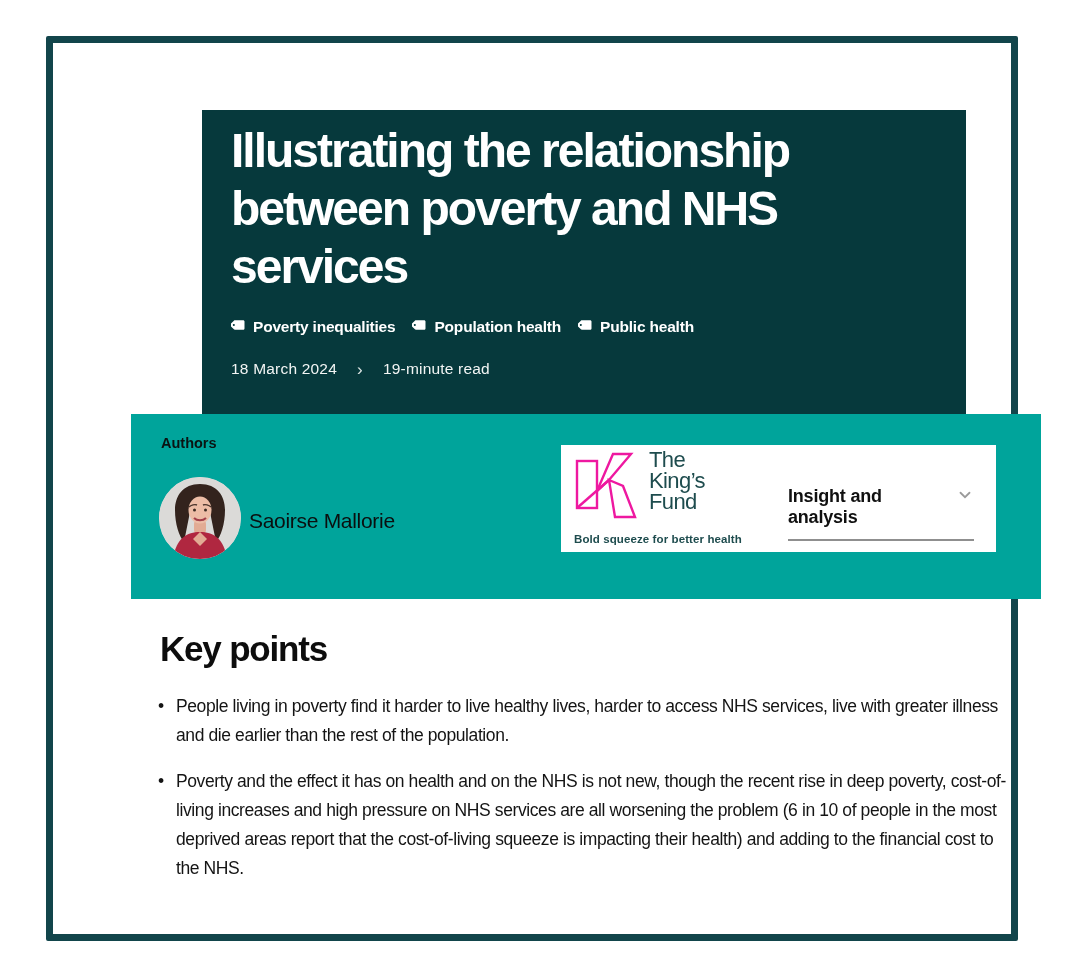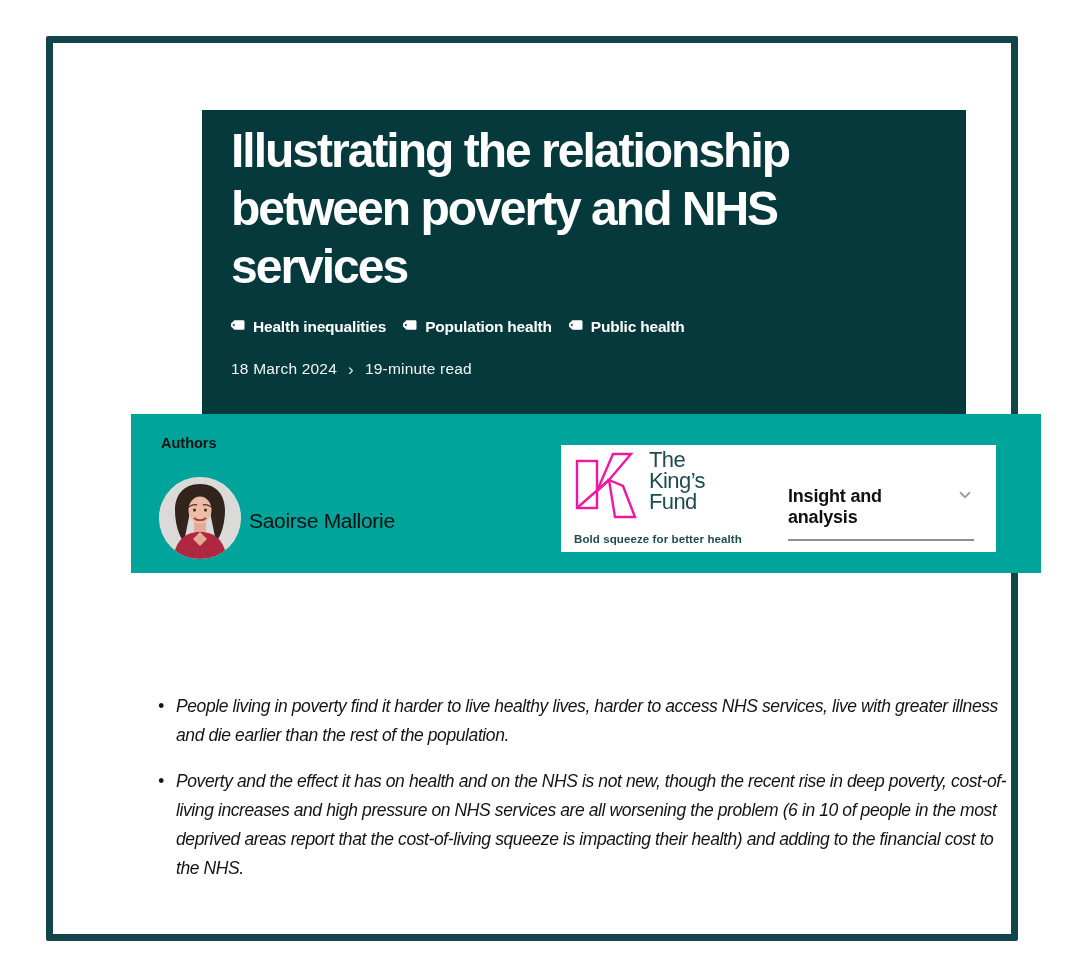--- a/index.html
+++ b/index.html
@@ -15,26 +15,26 @@
   .hero{position:absolute;left:149px;top:67px;width:764px;height:320px;background:#06393c;}
   .hero-title{
     position:absolute;left:29px;top:12px;width:710px;margin:0;
     font-size:48px;line-height:58px;font-weight:700;color:#ffffff;
     letter-spacing:-2px;white-space:pre-line;
   }
   .hero-tags{position:absolute;left:29px;top:207px;display:flex;gap:17px;}
   .tag{display:flex;align-items:center;gap:6px;cursor:pointer;}
   .tag-label{font-size:15.5px;font-weight:700;color:#ffffff;letter-spacing:-0.2px;}
   .hero-meta{
-    position:absolute;left:29px;top:250px;display:flex;align-items:center;gap:11px;
+    position:absolute;left:29px;top:250px;display:flex;align-items:center;gap:20px;
     color:#f2f5f4;font-size:15.5px;letter-spacing:0.2px;text-align:center;
   }
   .meta-sep{font-size:17px;line-height:15px;color:#dfe7e5;}
   
-  .band{position:absolute;left:78px;top:371px;width:910px;height:159px;background:#00a49b;}
+  .band{position:absolute;left:78px;top:371px;width:910px;height:185px;background:#00a49b;}
   .authors-label{position:absolute;left:30px;top:21px;font-size:14.5px;font-weight:700;color:#0a1413;}
   .avatar{
     position:absolute;left:28px;top:63px;width:82px;height:82px;border-radius:50%;
     overflow:hidden;background:#dbdad8;cursor:pointer;
   }
   .author-name{
     position:absolute;left:118px;top:95px;font-size:21px;font-weight:400;
     color:#0a0f0f;letter-spacing:-0.3px;cursor:pointer;
   }
   
@@ -51,21 +51,21 @@
   }
   .brand-nav-label{font-size:18px;font-weight:700;color:#101010;letter-spacing:-0.2px;}
   
   .kp-heading{
     position:absolute;left:107px;top:586px;margin:0;font-size:35px;font-weight:700;
     color:#0d0d0d;letter-spacing:-1.2px;
   }
   .kp-list{position:absolute;left:104px;top:649px;width:852px;margin:0;padding:0;list-style:none;}
   .kp-list li{
     position:relative;padding-left:19px;margin-bottom:17px;
-    font-size:17.5px;line-height:29px;color:#141414;letter-spacing:-0.4px;font-style:italic;
+    font-size:17.5px;line-height:29px;color:#141414;letter-spacing:-0.4px;
   }
   .kp-list li::before{content:"\2022";position:absolute;left:1px;top:0;color:#141414;}
 </style>
 </head>
 <body>
 
 <div class="canvas">
   <div class="frame">
 
     <header class="hero">
@@ -75,21 +75,21 @@
 
       <div class="hero-tags">
         <span class="tag">
           <span>
             <svg width="16" height="16" viewBox="0 0 24 24">
                 <g transform="rotate(-45 12 12)">
                   <path d="M21.41 11.41l-8.83-8.83c-.37-.37-.88-.58-1.41-.58H4c-1.1 0-2 .9-2 2v7.17c0 .53.21 1.04.59 1.41l8.83 8.83c.78.78 2.05.78 2.83 0l7.17-7.17c.78-.78.78-2.04-.01-2.83zM6.5 8C5.67 8 5 7.33 5 6.5S5.67 5 6.5 5 8 5.67 8 6.5 7.33 8 6.5 8z" fill="#ffffff"></path>
                 </g>
               </svg>
           </span>
-          <span class="tag-label">Health inequalities</span>
+          <span class="tag-label">Poverty inequalities</span>
         </span>
         <span class="tag">
           <span>
             <svg width="16" height="16" viewBox="0 0 24 24">
                 <g transform="rotate(-45 12 12)">
                   <path d="M21.41 11.41l-8.83-8.83c-.37-.37-.88-.58-1.41-.58H4c-1.1 0-2 .9-2 2v7.17c0 .53.21 1.04.59 1.41l8.83 8.83c.78.78 2.05.78 2.83 0l7.17-7.17c.78-.78.78-2.04-.01-2.83zM6.5 8C5.67 8 5 7.33 5 6.5S5.67 5 6.5 5 8 5.67 8 6.5 7.33 8 6.5 8z" fill="#ffffff"></path>
                 </g>
               </svg>
           </span>
           <span class="tag-label">Population health</span>
@@ -154,19 +154,20 @@
           <span class="brand-nav-label">Insight and analysis</span>
           <span>
             <svg width="18" height="18" viewBox="0 0 24 24">
                 <path d="M6 9l6 6 6-6" stroke="#9b9b9b" stroke-width="2.4" fill="none" stroke-linecap="round"></path>
               </svg>
           </span>
         </div>
       </div>
     </section>
 
+    <h2 class="kp-heading">Key points</h2>
     <ul class="kp-list">
       <li>People living in poverty find it harder to live healthy lives, harder to access NHS services, live with greater illness and die earlier than the rest of the population.</li>
       <li>Poverty and the effect it has on health and on the NHS is not new, though the recent rise in deep poverty, cost-of-living increases and high pressure on NHS services are all worsening the problem (6 in 10 of people in the most deprived areas report that the cost-of-living squeeze is impacting their health) and adding to the financial cost to the NHS.</li>
     </ul>
 
   </div>
 </div>
 
 </body></html>

